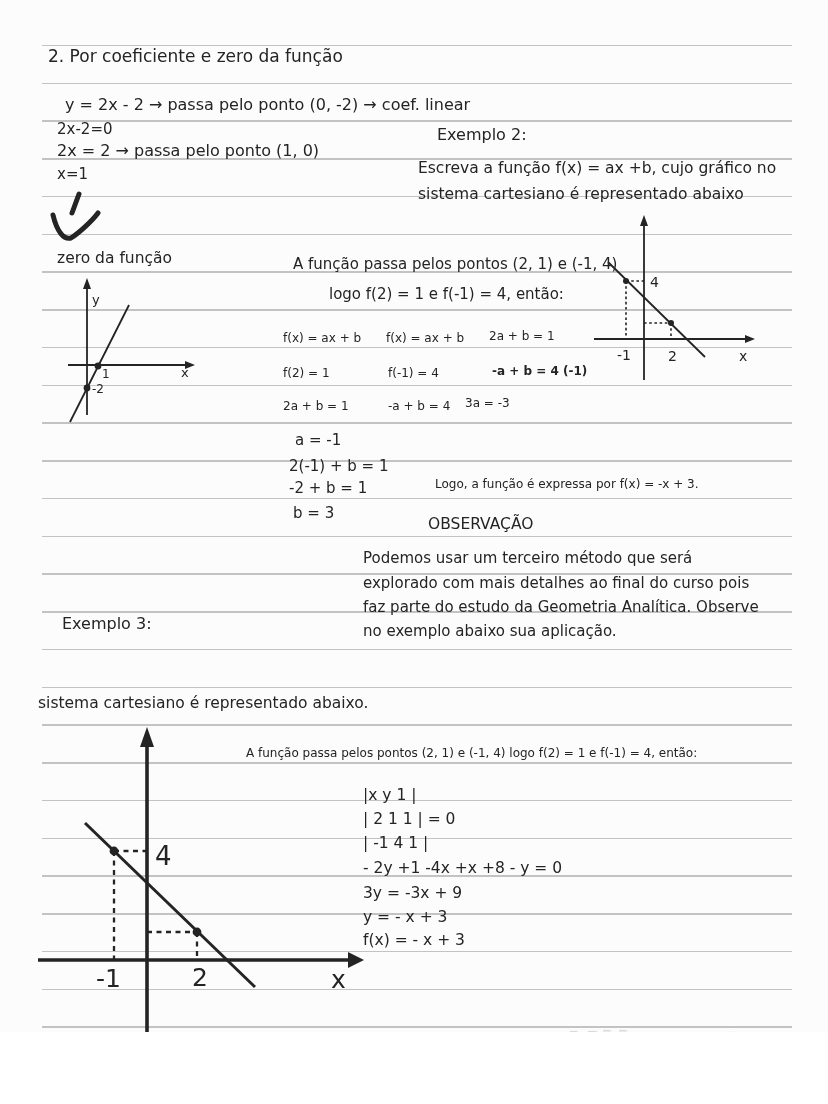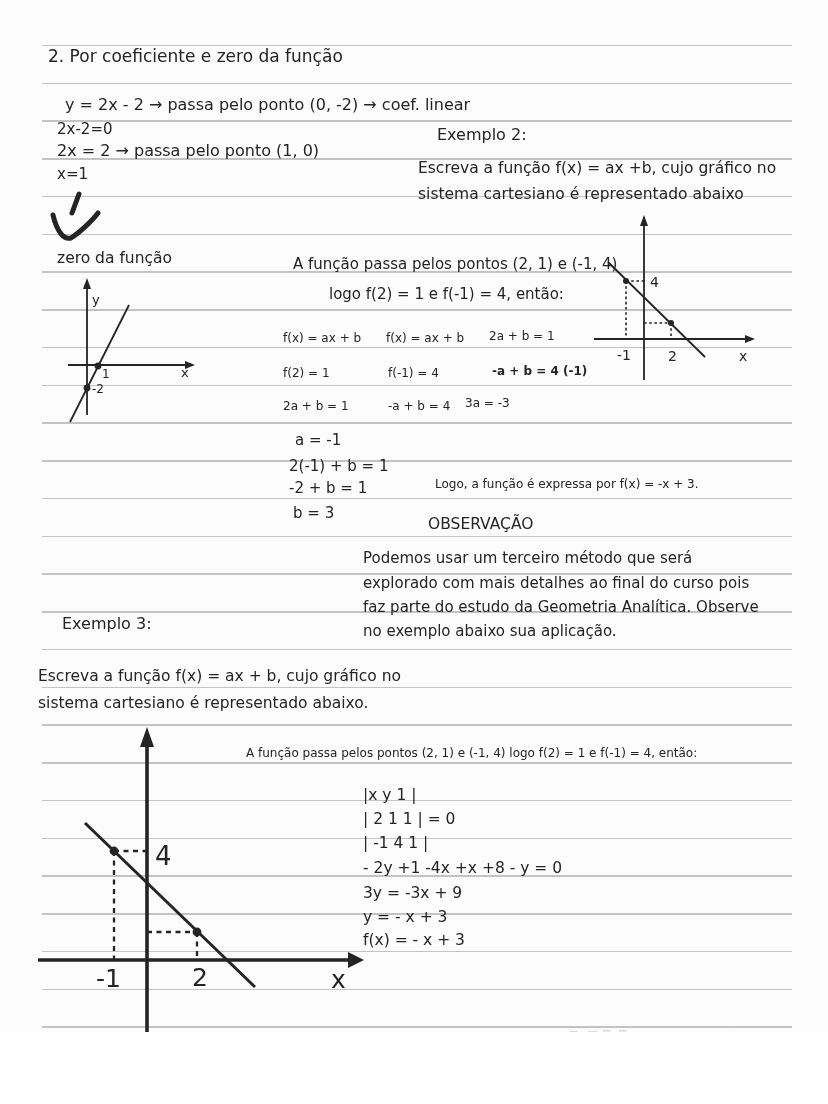--- a/index.html
+++ b/index.html
@@ -105,21 +105,20 @@
   <div class="t fs15" style="left:293px; top:505px;">b = 3</div>
   <div class="t fs145" style="left:435px; top:478px;">Logo, a função é expressa por f(x) = -x + 3.</div>
 
   <div class="t fs155" style="left:428px; top:516px;">OBSERVAÇÃO</div>
   <div class="t fs15" style="left:363px; top:550px;">Podemos usar um terceiro método que será</div>
   <div class="t fs15" style="left:363px; top:575px;">explorado com mais detalhes ao final do curso pois</div>
   <div class="t fs15" style="left:363px; top:599px;">faz parte do estudo da Geometria Analítica. Observe</div>
   <div class="t fs15" style="left:363px; top:623px;">no exemplo abaixo sua aplicação.</div>
 
   <div class="t fs16" style="left:62px; top:615px;">Exemplo 3:</div>
-  <div class="t fs155" style="left:38px; top:668px;">Escreva a função f(x) = ax + b, cujo gráfico no</div>
   <div class="t fs155" style="left:38px; top:695px;">sistema cartesiano é representado abaixo.</div>
 
   <svg class="gsvg" style="left:28px; top:723px;" width="340" height="320" viewBox="0 0 340 320">
     <line x1="119" y1="10" x2="119" y2="312" stroke-width="3.6"></line>
     <polygon points="112,24 119,4 126,24"></polygon>
     <line x1="10" y1="237" x2="324" y2="237" stroke-width="3.6"></line>
     <polygon points="320,229 336,237 320,245"></polygon>
     <line x1="57" y1="100" x2="227" y2="264" stroke-width="3"></line>
     <line class="dotted-big" x1="86" y1="128" x2="86" y2="237"></line>
     <line class="dotted-big" x1="86" y1="128" x2="119" y2="128"></line>

